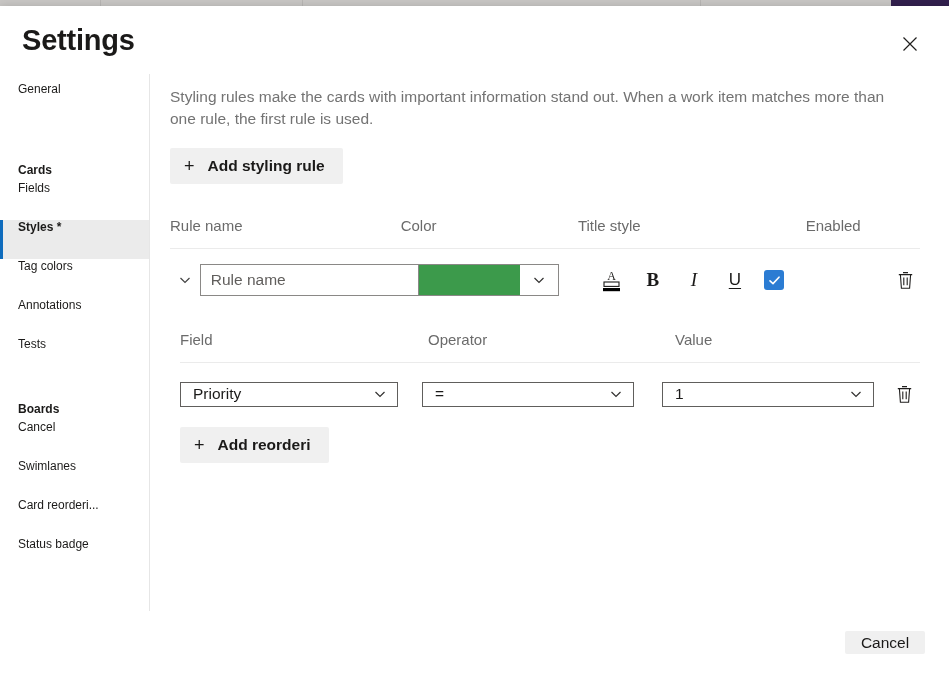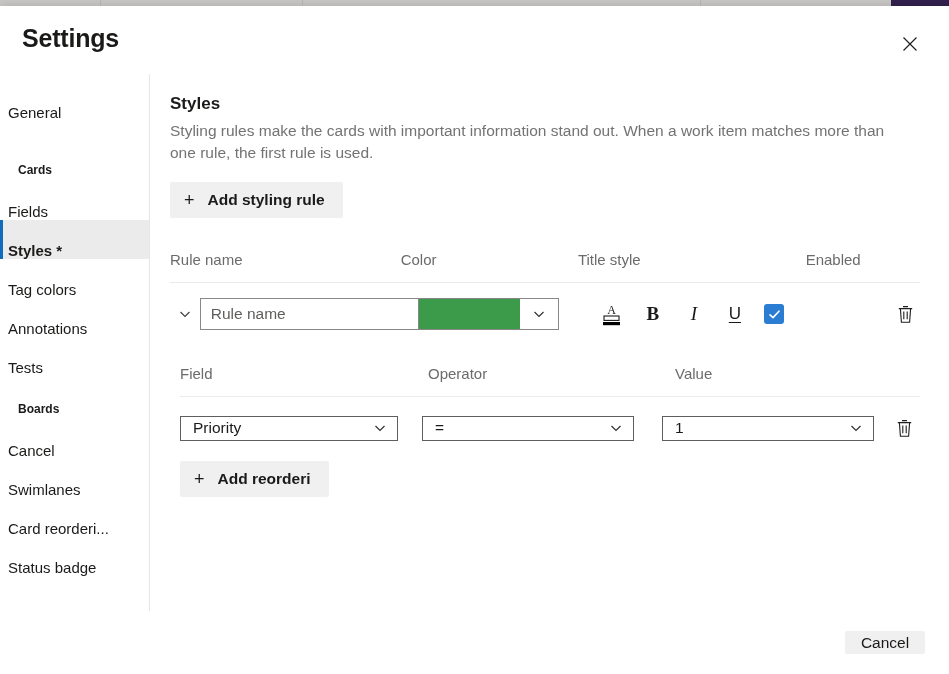--- a/index.html
+++ b/index.html
@@ -47,21 +47,21 @@
 
   
   .dlg-header {
     position: relative;
     height: 68px;
   }
   .dlg-title {
     position: absolute;
     left: 22px;
     top: 18px;
-    font-size: 25px;
+    font-size: 29px;
     font-weight: 600;
     color: #1b1a19;
     letter-spacing: -0.2px;
   }
   .close-btn {
     position: absolute;
     right: 24px;
     top: 23px;
     width: 30px;
     height: 30px;
@@ -89,23 +89,23 @@
     width: 150px;
     border-right: 1px solid #e6e6e6;
     padding-top: 8px;
     box-sizing: border-box;
     flex: 0 0 150px;
   }
   .nav-item {
     position: relative;
     height: 39px;
     display: flex;
-    align-items: flex-end;
-    padding-left: 8px;
-    font-size: 15px;
+    align-items: flex-start;
+    padding-left: 18px;
+    font-size: 12px;
     color: #1b1a19;
     cursor: pointer;
     box-sizing: border-box;
   }
   .nav-item.active {
     background: #ebebeb;
     font-weight: 600;
   }
   .nav-item.active::before {
     content: "";
@@ -429,21 +429,20 @@
       <div class="nav-item">
         <span>Card reorderi...</span>
       </div>
       <div class="nav-item">
         <span>Status badge</span>
       </div>
     </nav>
 
     <section class="main">
 
-      <h2 class="sec-title">Styles</h2>
       <p class="sec-desc">Styling rules make the cards with important information stand out. When a work item matches more than one rule, the first rule is used.</p>
 
       <button class="cmd-btn">
         <span class="plus">+</span>
         <span>Add styling rule</span>
       </button>
 
       
       <div class="rules-head">
         <div class="col-rule">Rule name</div>

